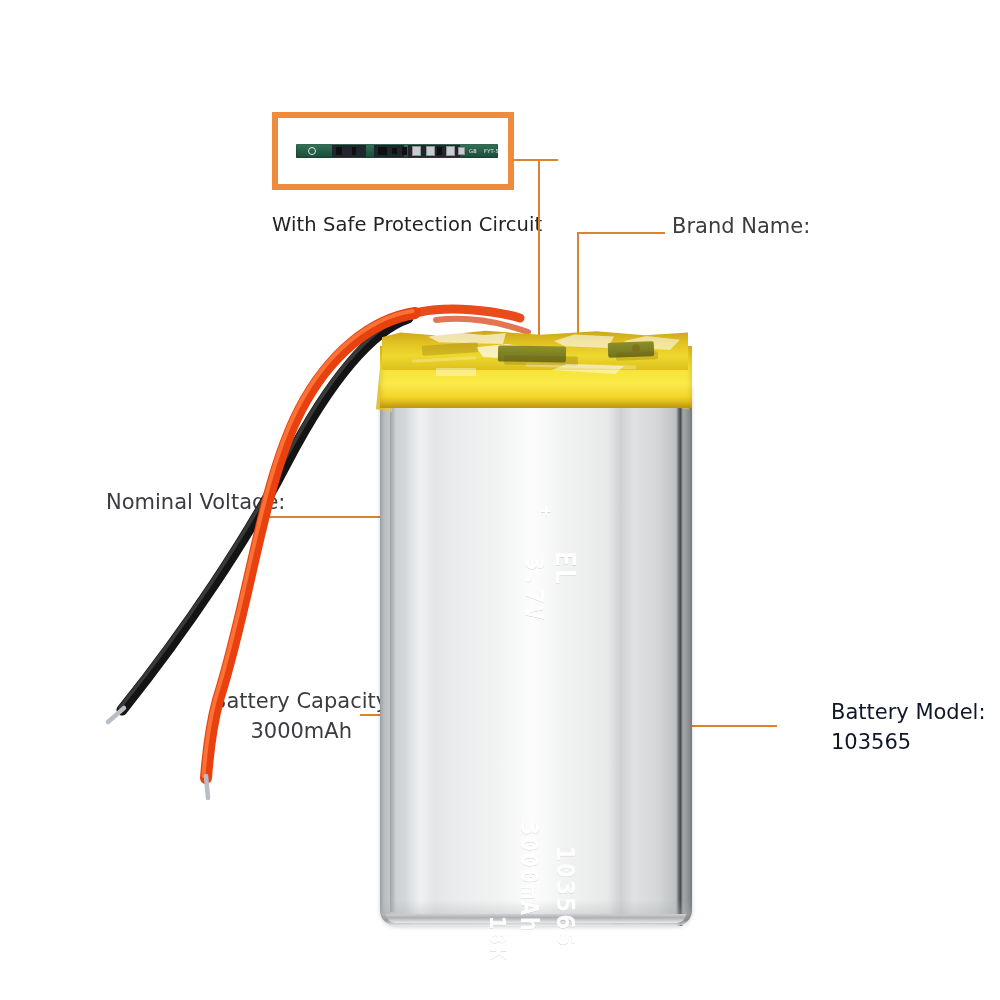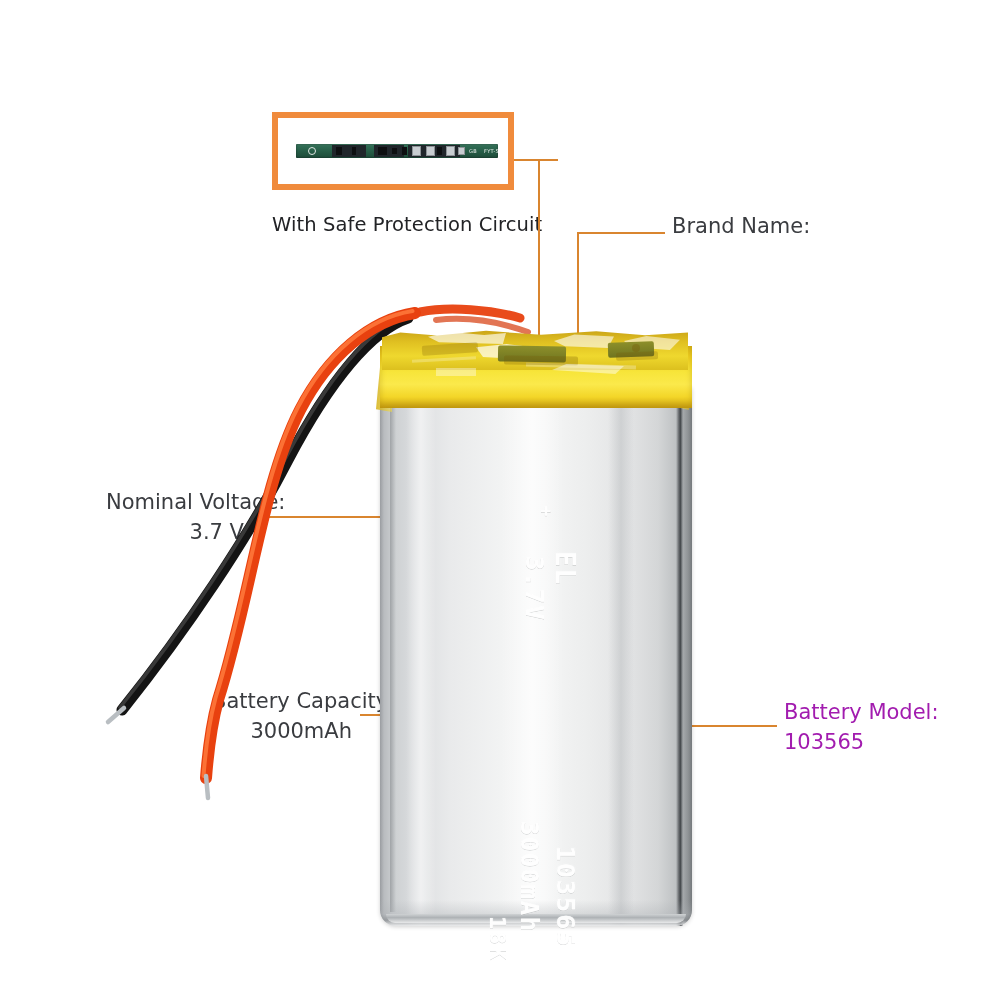--- a/index.html
+++ b/index.html
@@ -301,33 +301,32 @@
 
   <div class="anno" style="left: 672px; top: 211px; color: rgb(58, 60, 64);">
     <span>Brand Name:</span>
   </div>
   <div class="lead lead-h" style="left: 577px; top: 232px; width: 88px; background: rgb(217, 133, 47);"></div>
   <div class="lead lead-v" style="left: 577px; top: 232px; height: 238px; background: rgb(217, 133, 47);"></div>
   <div class="dot" style="left: 572px; top: 464px; background: rgb(237, 127, 35);"></div>
 
   <div class="anno right-al" style="left: 106px; top: 487px; width: 138px; color: rgb(58, 60, 64);">
     <span>Nominal Voltage:</span>
-    <span class="l2">3.7 V</span>
   </div>
   <div class="lead lead-h" style="left: 252px; top: 516px; width: 262px; background: rgb(217, 133, 47);"></div>
   <div class="dot" style="left: 506px; top: 510px; background: rgb(237, 127, 35);"></div>
 
   <div class="anno right-al" style="left: 212px; top: 686px; width: 140px; color: rgb(58, 60, 64);">
     <span>Battery  Capacity:</span>
     <span class="l2">3000mAh</span>
   </div>
   <div class="lead lead-h" style="left: 360px; top: 714px; width: 155px; background: rgb(217, 133, 47);"></div>
   <div class="dot" style="left: 507px; top: 708px; background: rgb(237, 127, 35);"></div>
 
-  <div class="anno" style="left: 784px; top: 697px; color: #a21caf;">
+  <div class="anno" style="left: 831px; top: 697px; color: #0f172a;">
     <span>Battery Model:</span>
     <span class="l2">103565</span>
   </div>
   <div class="lead lead-h" style="left: 600px; top: 725px; width: 177px; background: rgb(217, 133, 47);"></div>
   <div class="dot" style="left: 589px; top: 719px; background: rgb(237, 127, 35);"></div>
 
   <svg id="wires" width="1000" height="1000" viewBox="0 0 1000 1000">
 
     <path d="M 408,318 C 372,330 330,380 288,460 C 248,538 186,630 122,710" fill="none" stroke="#141414" stroke-width="11" stroke-linecap="round"></path>
     <path d="M 408,318 C 372,330 330,380 288,460 C 248,538 186,630 122,710" fill="none" stroke="#454545" stroke-width="3.5" stroke-linecap="round" transform="translate(-2,-2.5)" opacity="0.75"></path>

